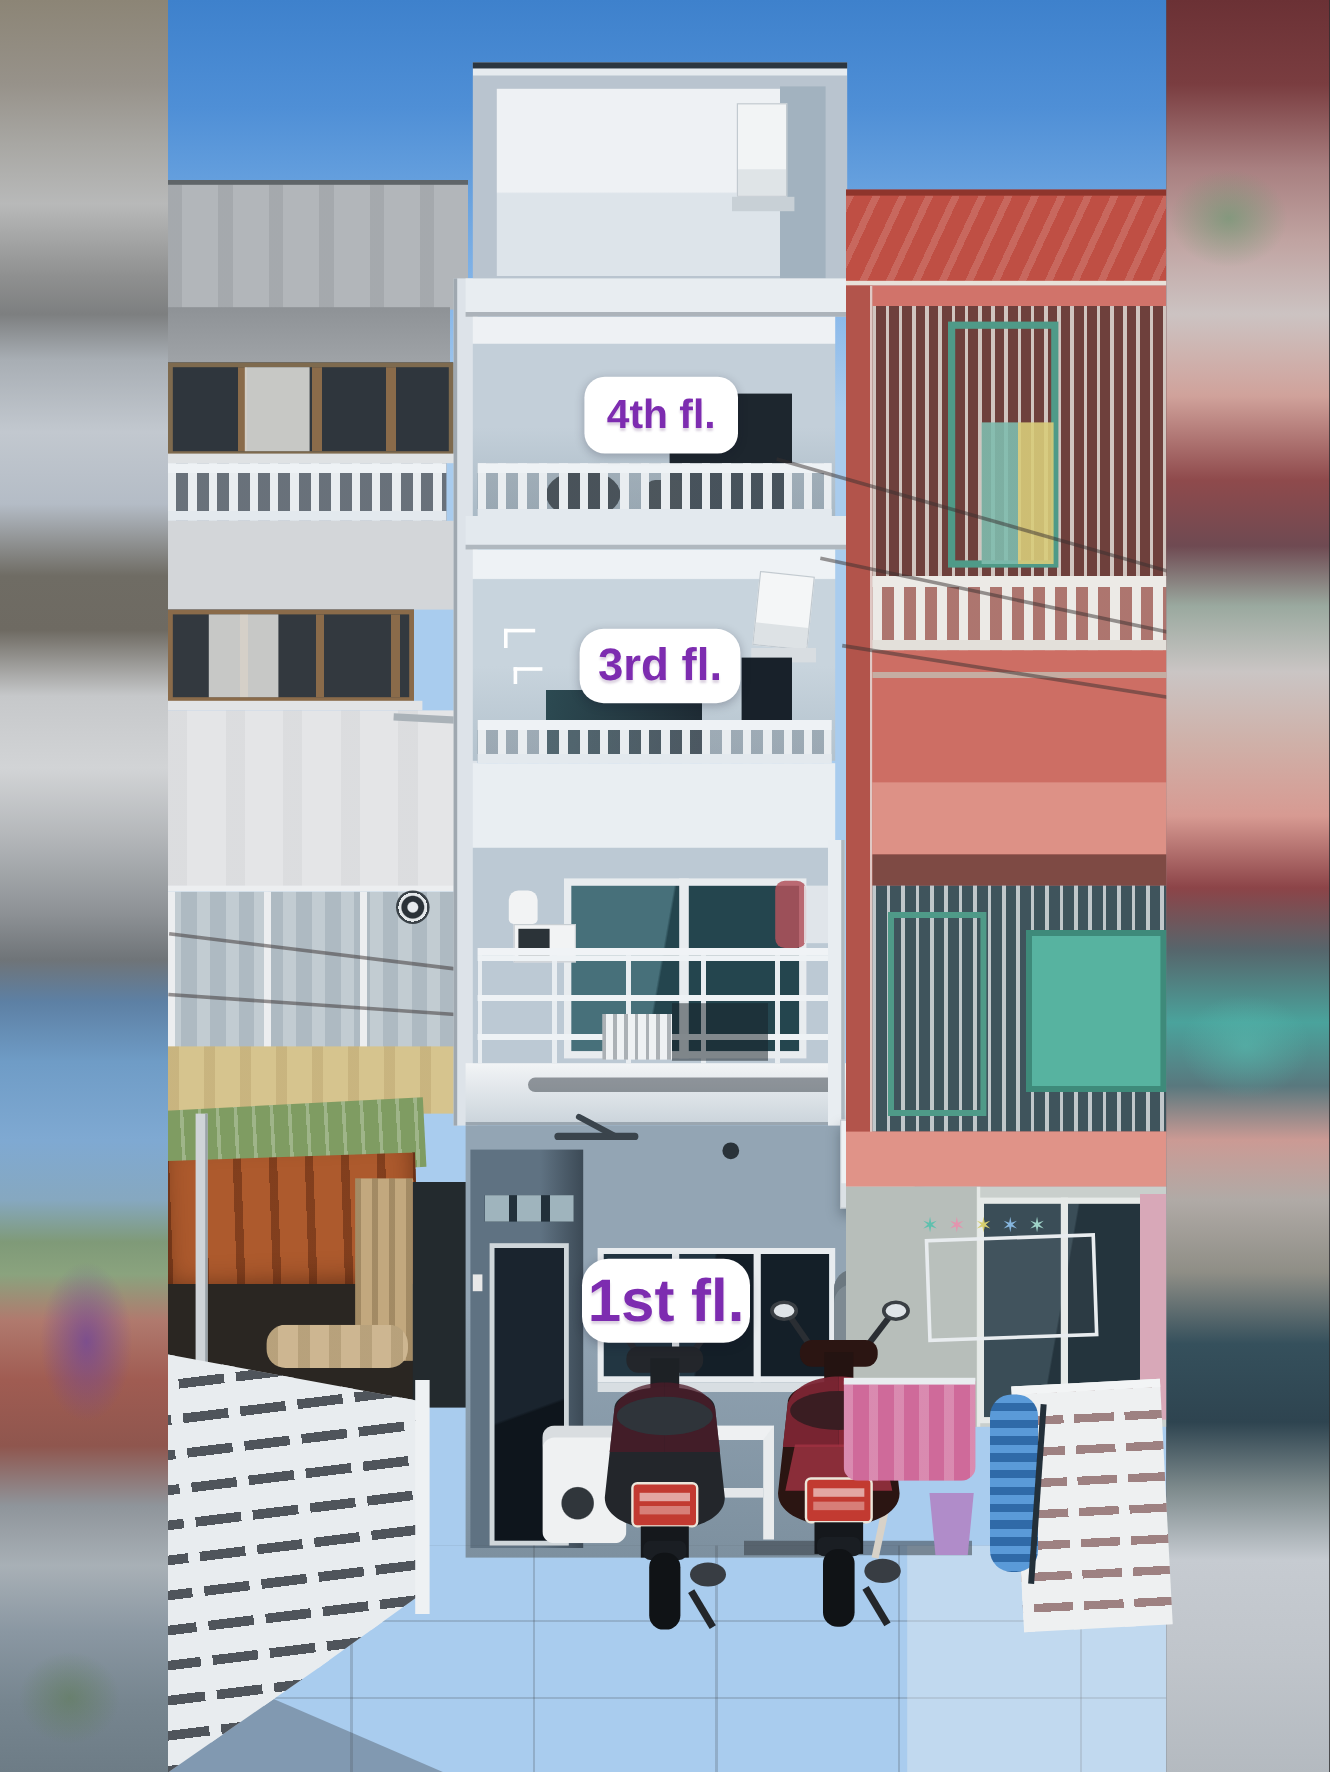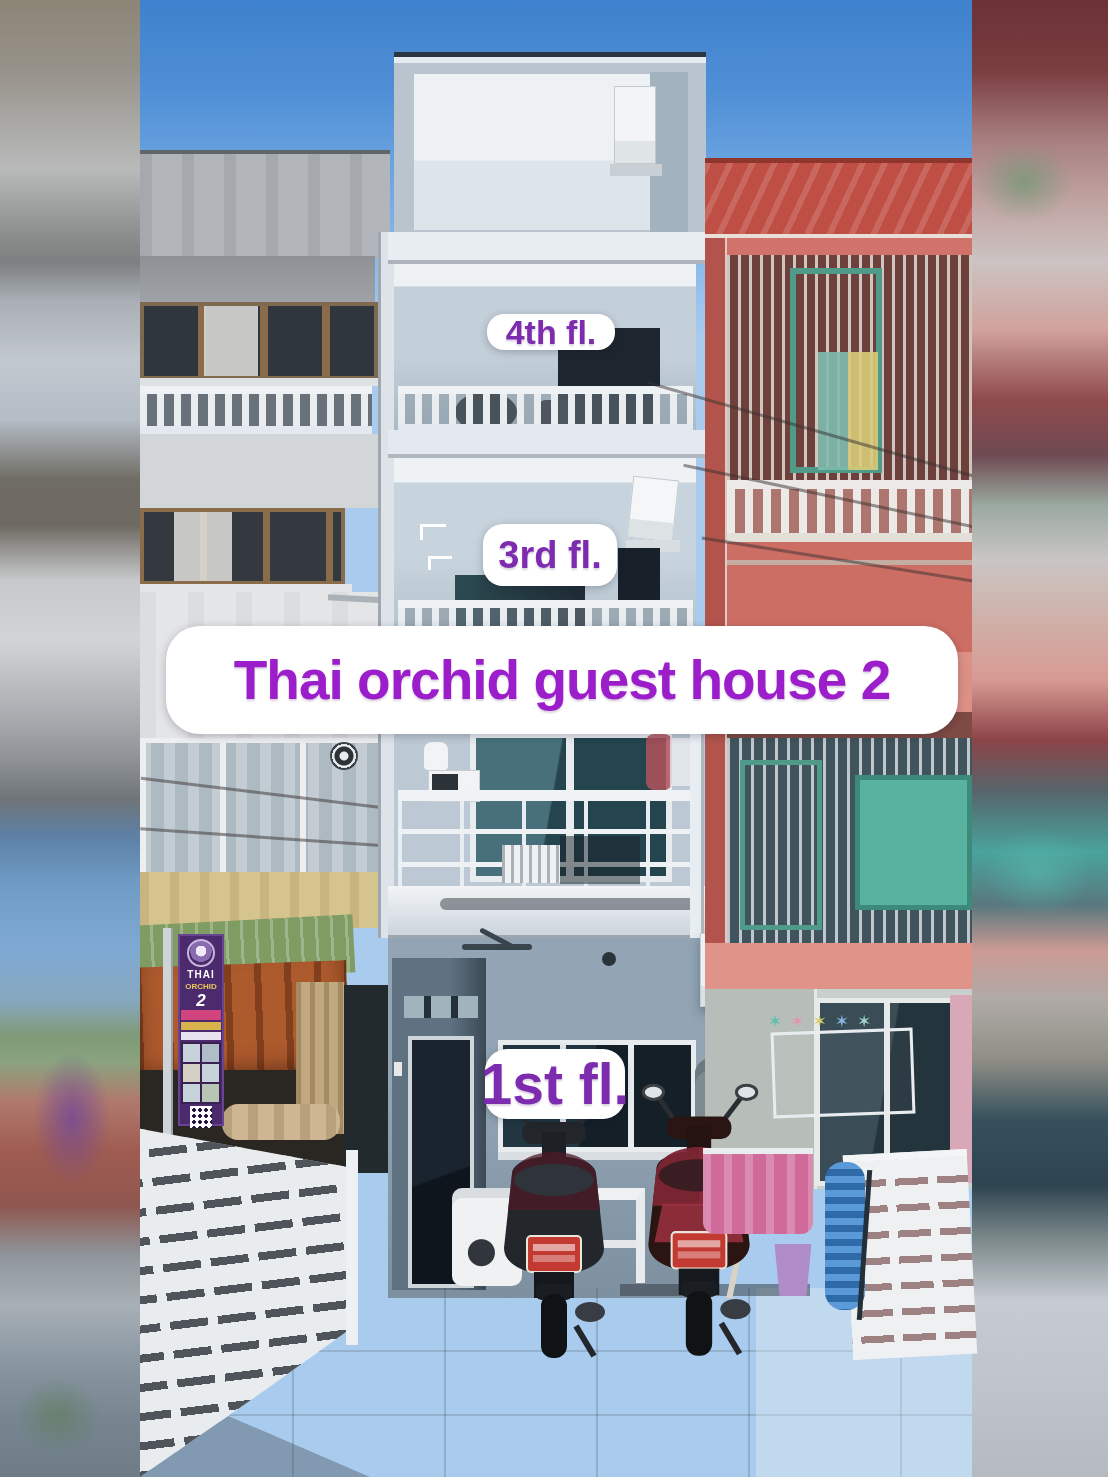--- a/index.html
+++ b/index.html
@@ -250,24 +250,24 @@
   .hose{left:825px;top:1162px;width:40px;height:148px;border-radius:18px;z-index:45;
     background:repeating-linear-gradient(180deg,#5a9ad8 0 7px,#2f6aa8 7px 14px);}
   .hose-wand{left:862px;top:1170px;width:5px;height:150px;background:#23303a;transform:rotate(4deg);z-index:45;}
   .scooter{z-index:44;}
 
   
   .sticker{display:flex;align-items:center;justify-content:center;background:var(--sticker-bg,#fff);
     color:var(--label-color,#7d2cb0);font-weight:bold;white-space:nowrap;z-index:70;
     box-shadow:0 2px 8px rgba(20,20,40,.25);text-shadow:0 2px 2px rgba(60,10,90,.18);}
   .sticker-5{left:480px;top:132px;width:130px;height:52px;border-radius:17px;font-size:34px;}
-  .sticker-4{left:487px;top:314px;width:128px;height:36px;border-radius:17px;font-size:34px;}
+  .sticker-4{left:487px;top:314px;width:128px;height:64px;border-radius:17px;font-size:34px;}
   .sticker-3{left:483px;top:524px;width:134px;height:62px;border-radius:20px;font-size:38px;}
   .sticker-2{left:480px;top:803px;width:142px;height:66px;border-radius:22px;font-size:41px;}
-  .sticker-1{left:485px;top:1049px;width:140px;height:70px;border-radius:22px;font-size:57px;}
+  .sticker-1{left:485px;top:1049px;width:140px;height:70px;border-radius:22px;font-size:50px;}
   .sticker-title{left:166px;top:626px;width:792px;height:108px;border-radius:34px;font-size:55px;
     color:var(--title-color,#9c1ecb);letter-spacing:-1px;}
 </style>
 </head>
 <body>
 
 <div class="canvas">
 
   <div class="photo"></div>
 
@@ -292,38 +292,20 @@
     <div class="lb-awning-green"></div>
     <div class="lb-awning-rust"></div>
     <div class="lb-shade"></div>
     <div class="lb-curtain-tan"></div>
     <div class="lb-doorway"></div>
     <div class="lb-umbrella"></div>
     <div class="lb-plant"></div>
     <div class="lb-pole"></div>
   </div>
 
-  <div class="banner">
-    <div class="banner-logo"></div>
-    <div class="banner-t1">THAI</div>
-    <div class="banner-t2">ORCHID</div>
-    <div class="banner-num">2</div>
-    <div class="banner-band-pink"></div>
-    <div class="banner-band-gold"></div>
-    <div class="banner-band-white"></div>
-    <div class="banner-photos">
-      <div></div>
-        <div></div>
-        <div></div>
-        <div></div>
-        <div></div>
-        <div></div>
-    </div>
-    <div class="banner-qr"></div>
-  </div>
 
   <div class="grp">
     <div class="cb-trim-left"></div>
     <div class="cb-tower"></div>
     <div class="cb-tower-room"></div>
     <div class="cb-tower-shade"></div>
     <div class="cb-tower-ac"></div>
     <div class="cb-tower-ac-bracket"></div>
     <div class="cb-slab5"></div>
     <div class="cb-f4"></div>
@@ -466,16 +448,15 @@
     <rect x="63" y="206" width="26" height="64" rx="12" fill="#101316"></rect>
     <line x1="98" y1="238" x2="116" y2="268" stroke="#23262a" stroke-width="6"></line>
     <ellipse cx="112" cy="224" rx="15" ry="10" fill="#383d43"></ellipse>
   </svg>
 
   <div class="blur-strip blur-left"></div>
   <div class="blur-strip blur-right"></div>
 
   <div class="sticker sticker-4">4th fl.</div>
   <div class="sticker sticker-3">3rd fl.</div>
-  <div class="sticker sticker-title">Thai orchid guest house 2</div>
   <div class="sticker sticker-1">1st fl.</div>
 
 </div>
 
 </body></html>

